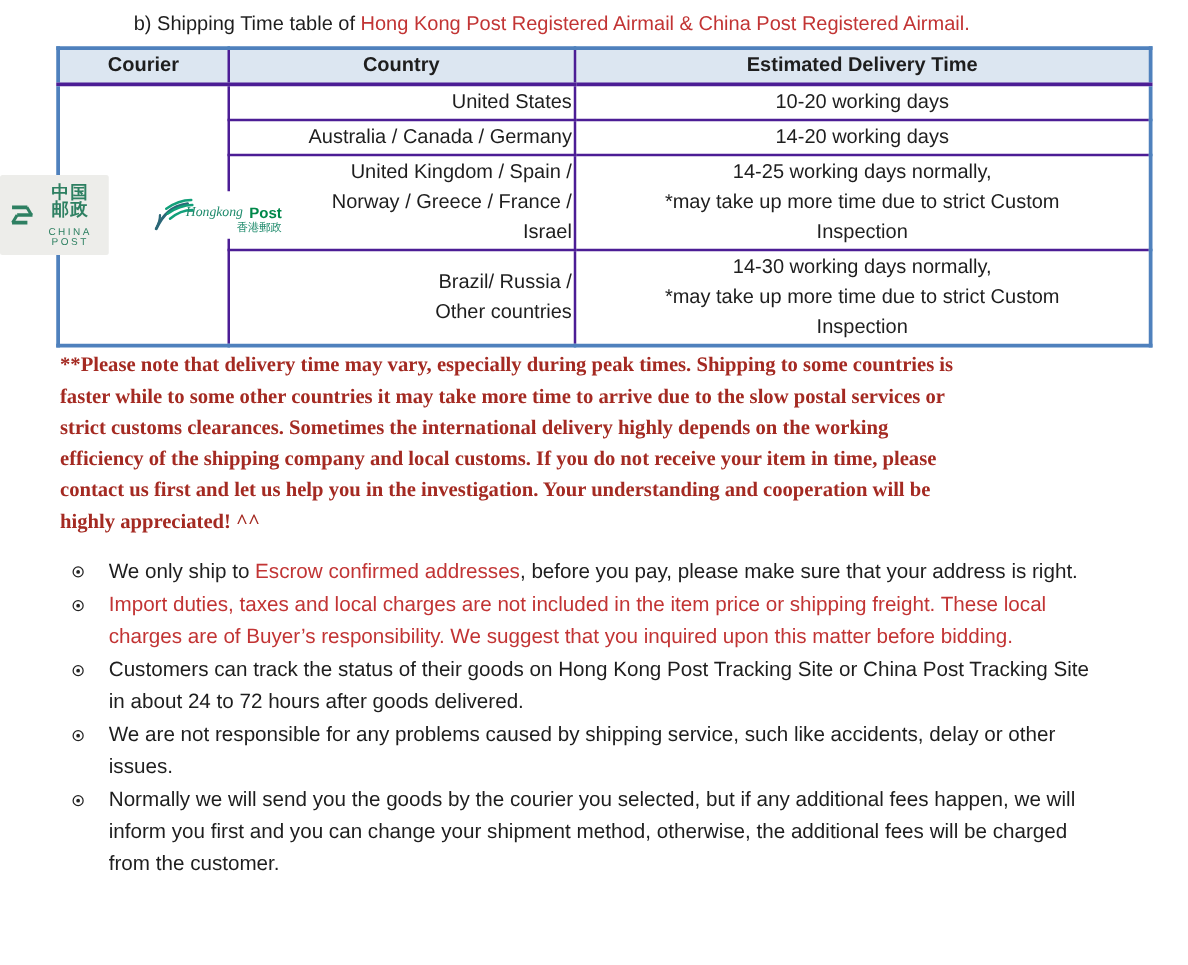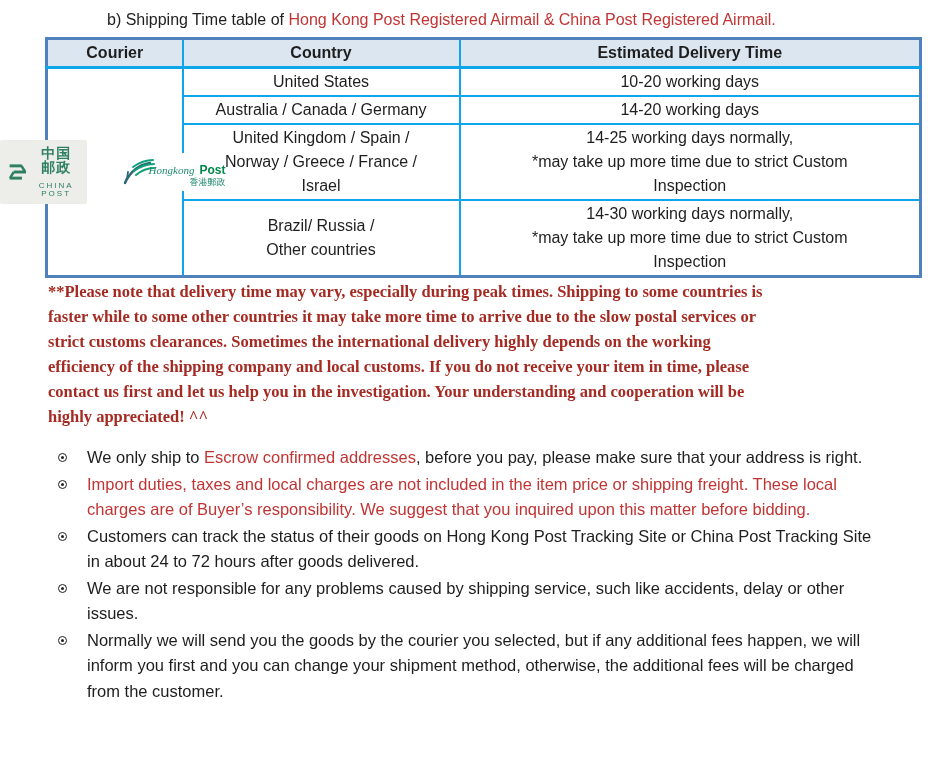--- a/index.html
+++ b/index.html
@@ -6,23 +6,23 @@
   body{font-family:"Liberation Sans","DejaVu Sans",sans-serif;color:#1e1e1e;}
   .page{position:relative;width:950px;height:743px;background:#ffffff;overflow:hidden;}
 
   
   .title{position:absolute;left:107px;top:11px;font-size:16px;white-space:nowrap;}
   .title .red{color:#c23434;}
 
   
   .tbl{position:absolute;left:45px;top:37px;border-collapse:collapse;table-layout:fixed;width:874px;
        border:3px solid #4f81bd;}
-  .tbl th,.tbl td{border:2px solid #0ea5e9;padding:1px 1px;font-size:16px;line-height:24px;vertical-align:middle;}
+  .tbl th,.tbl td{border:2px solid #4c1d95;padding:1px 1px;font-size:16px;line-height:24px;vertical-align:middle;}
   .tbl th{background:#dce6f1;font-weight:bold;text-align:center;height:24px;border-bottom-width:3px;}
-  .cell-country{text-align:center;white-space:pre-line;}
+  .cell-country{text-align:right;white-space:pre-line;}
   .cell-delivery{text-align:center;white-space:pre-line;}
   .courier-cell{text-align:center;vertical-align:middle;padding:0;}
   .courier-inner{display:flex;flex-direction:row;align-items:center;justify-content:center;gap:30px;height:100%;}
 
   
   .cp-logo{display:flex;align-items:center;gap:6px;background:#ededea;padding:6px 8px;border-radius:2px;}
   .cp-text{display:flex;flex-direction:column;align-items:flex-start;line-height:1;}
   .cp-cn{font-size:14px;font-weight:bold;color:#2e8062;letter-spacing:1px;}
   .cp-en{font-size:8px;color:#2e8062;letter-spacing:2px;margin-top:8px;}
 

